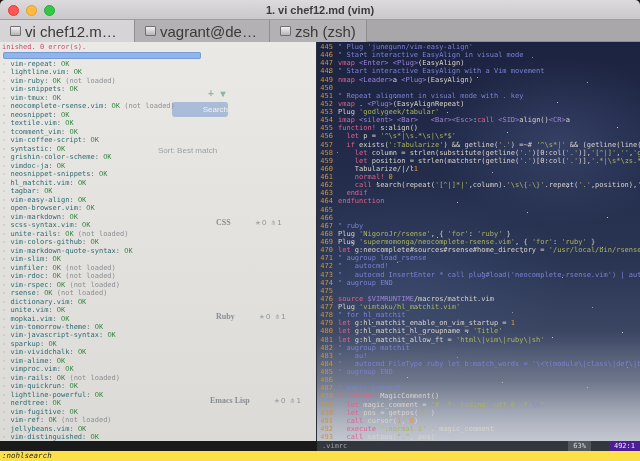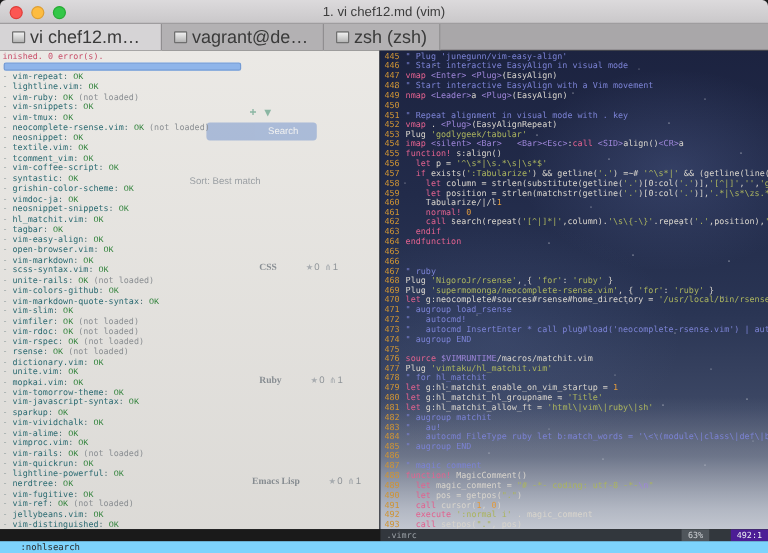--- a/index.html
+++ b/index.html
@@ -6,39 +6,39 @@
   body { width:640px; height:461px; background:#1a1a1a; font-family:"Liberation Sans", sans-serif; }
   .window { width:640px; height:461px; display:flex; flex-direction:column; overflow:hidden; border-radius:5px 5px 0 0; }
 
   
   .titlebar { height:20px; flex:0 0 20px; background:linear-gradient(#dcdadc,#c9c7c9); box-shadow:inset 0 -1px 0 #9f9d9f; position:relative; display:flex; align-items:center; }
   .traffic { position:absolute; left:8px; top:0; height:20px; display:flex; align-items:center; gap:7px; }
   .dot { width:11px; height:11px; border-radius:50%; display:inline-block; box-sizing:border-box; }
   .dot.red { background:#fc5753; border:1px solid #df3e3a; }
   .dot.yellow { background:#fdbc40; border:1px solid #de9f34; }
   .dot.green { background:#33c748; border:1px solid #27aa35; }
-  .title { flex:1; text-align:center; font-size:11px; color:#3d3d3d; line-height:20px; white-space:nowrap; }
+  .title { flex:1; text-align:center; font-size:11px; color:#3d3d3d; line-height:20px; white-space:nowrap;font-weight:bold; }
 
   
   .tabbar { height:22px; flex:0 0 22px; background:#a9a7a9; display:flex; box-shadow:inset 0 -1px 0 #8d8b8d; }
   .tab { display:flex; align-items:center; padding:0 10px; font-size:15px; color:#3a3a3a; border-right:1px solid #908e90; background:#b3b1b3; max-width:135px; box-sizing:border-box; }
   .tab.active { background:#d6d4d6; }
   .tab-icon { width:9px; height:8px; border:1px solid #6f6f6f; border-radius:1px; background:linear-gradient(#f2f2f2,#b5b5b5); margin-right:4px; flex:0 0 9px; }
   .tab-label { white-space:nowrap; overflow:hidden; text-overflow:ellipsis; }
 
   
   .terminal { flex:1; display:flex; overflow:hidden; position:relative; }
 
   
   .pane-left { width:316px; flex:0 0 316px; position:relative; overflow:hidden;
     background:linear-gradient(rgba(248,246,242,0.94), rgba(241,239,235,0.9)); }
   .web-overlay { position:absolute; inset:0; z-index:1; }
   .ov { position:absolute; opacity:.55; font-family:"Liberation Sans", sans-serif; }
   .ov-icons { left:208px; top:46px; font-size:10px; color:#3f8f6f; letter-spacing:2px; font-weight:bold; }
-  .ov-search { left:172px; top:60px; width:56px; height:15px; background:rgba(66,114,196,.68); color:rgba(255,255,255,.95); font-size:8px; text-align:center; line-height:15px; border-radius:3px;padding-left:36px; }
+  .ov-search { left:172px; top:60px; width:56px; height:15px; background:rgba(66,114,196,.68); color:rgba(255,255,255,.95); font-size:8px; text-align:right; line-height:15px; border-radius:3px; }
   .ov-sort { left:158px; top:104px; font-size:8px; color:#5c6670; }
   .ov-cat { font-size:8px; color:#4a5560; white-space:nowrap; }
   .cat-name { font-weight:bold; margin-right:20px; color:#3e4a56;font-family:Liberation Serif, serif; }
   .cat-star, .cat-fork { color:#79828c; margin:0 1px 0 4px; font-size:7px; }
 
   .left-content { position:relative; z-index:2; padding:1px 0 0 2px; font-family:"DejaVu Sans Mono", monospace; font-size:7px; }
   .plug-msg { color:#c9506b; height:8.49px; line-height:8.49px; white-space:pre; }
   .progress-row { height:8.49px; display:flex; align-items:center; }
   .progress-bar { width:198px; height:7px; background:#8fb5ea; border-radius:2px; margin-left:1px; box-shadow:inset 0 0 0 1px rgba(90,130,190,.5); }
   .plugin-row { height:8.49px; line-height:8.49px; white-space:pre; }
@@ -87,21 +87,21 @@
   .seg { padding:0 5px; white-space:nowrap; }
   .seg-mode { background:#9fc04c; color:#2f3a10; font-weight:bold; }
   .seg-file { background:#0f172a; color:#d2d5d9; }
   .sspacer { flex:1; }
   .seg-info { color:#8f969e; }
   .seg-pct { background:#50565c; color:#d2d5d9; }
   .seg-pos { background:#4c1d95; color:#eceff2; }
   .status-right .seg-file { background:transparent; color:#9aa0a6; }
 
   
-  .cmdline { height:10px; flex:0 0 10px; background:#7dd3fc; color:#2a2a2a; font-family:"DejaVu Sans Mono", monospace; font-size:7.5px; line-height:10px; padding-left:17px; }
+  .cmdline { height:10px; flex:0 0 10px; background:#fde047; color:#2a2a2a; font-family:"DejaVu Sans Mono", monospace; font-size:7.5px; line-height:10px; padding-left:2px;font-style:italic; }
 </style>
 </head>
 <body>
 
 <div class="window">
 
   <div class="titlebar">
     <div class="traffic">
       <span class="dot red"></span>
       <span class="dot yellow"></span>

